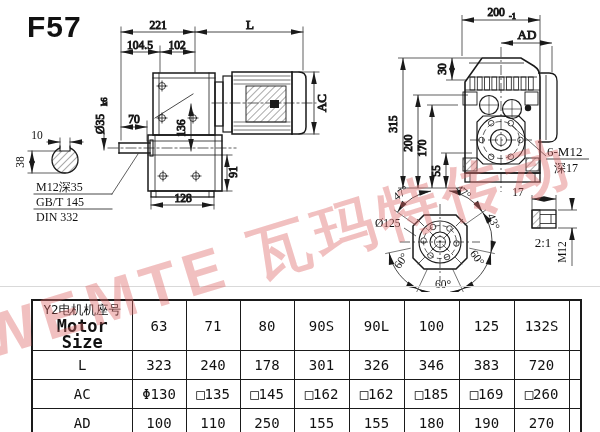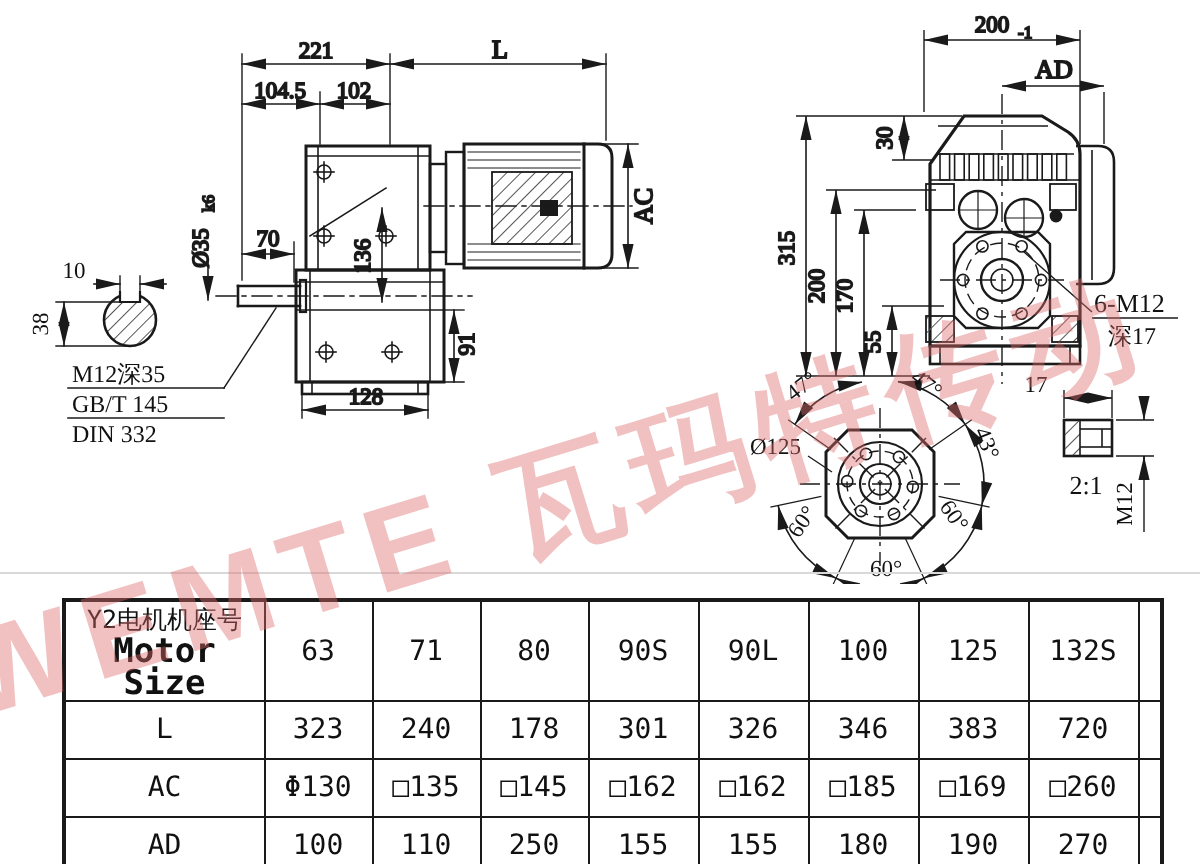--- a/index.html
+++ b/index.html
@@ -24,20 +24,21 @@
   table.dims-table{border:2.5px solid #1a1a1a;}
   table.dims-table tr.hdr td{height:38px;}
   td.lbl .cn{font-size:12.5px;line-height:17px;}
   td.lbl .en{font-size:17px;line-height:16px;font-weight:bold;}
 </style>
 </head>
 <body>
 
 <div id="page">
 
+  <div class="title-f57">F57</div>
 
   <svg width="600" height="292" viewBox="0 0 600 292">
     <defs>
       <marker id="ah" markerUnits="userSpaceOnUse" markerWidth="13" markerHeight="8" viewBox="0 0 13 8" refX="12.5" refY="4" orient="auto-start-reverse">
         <path d="M0.5,1.2 L12.5,4 L0.5,6.8 Z" fill="#1a1a1a"></path>
       </marker>
       <pattern id="hatch" width="5" height="5" patternUnits="userSpaceOnUse" patternTransform="rotate(45)">
         <line x1="0" y1="0" x2="0" y2="5" stroke="#555" stroke-width="1"></line>
       </pattern>
     </defs>

